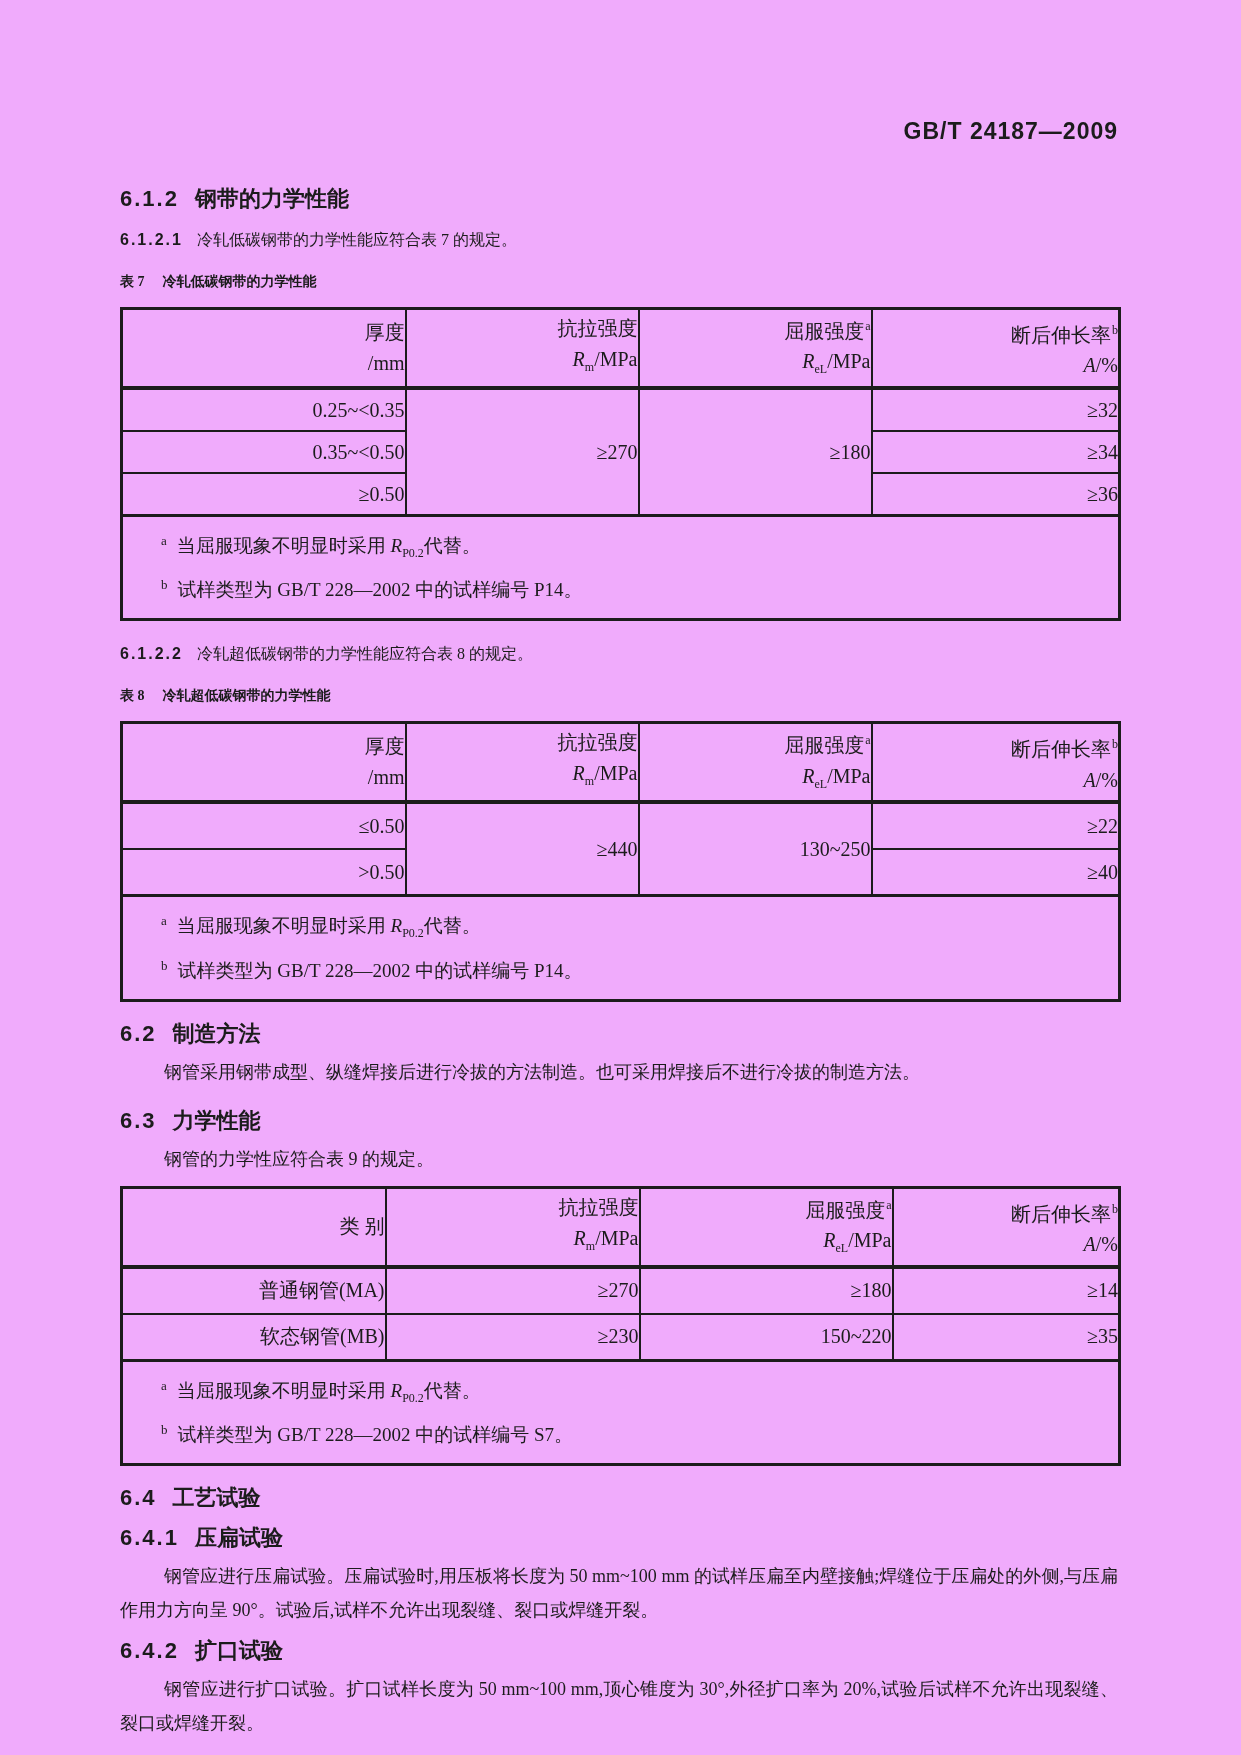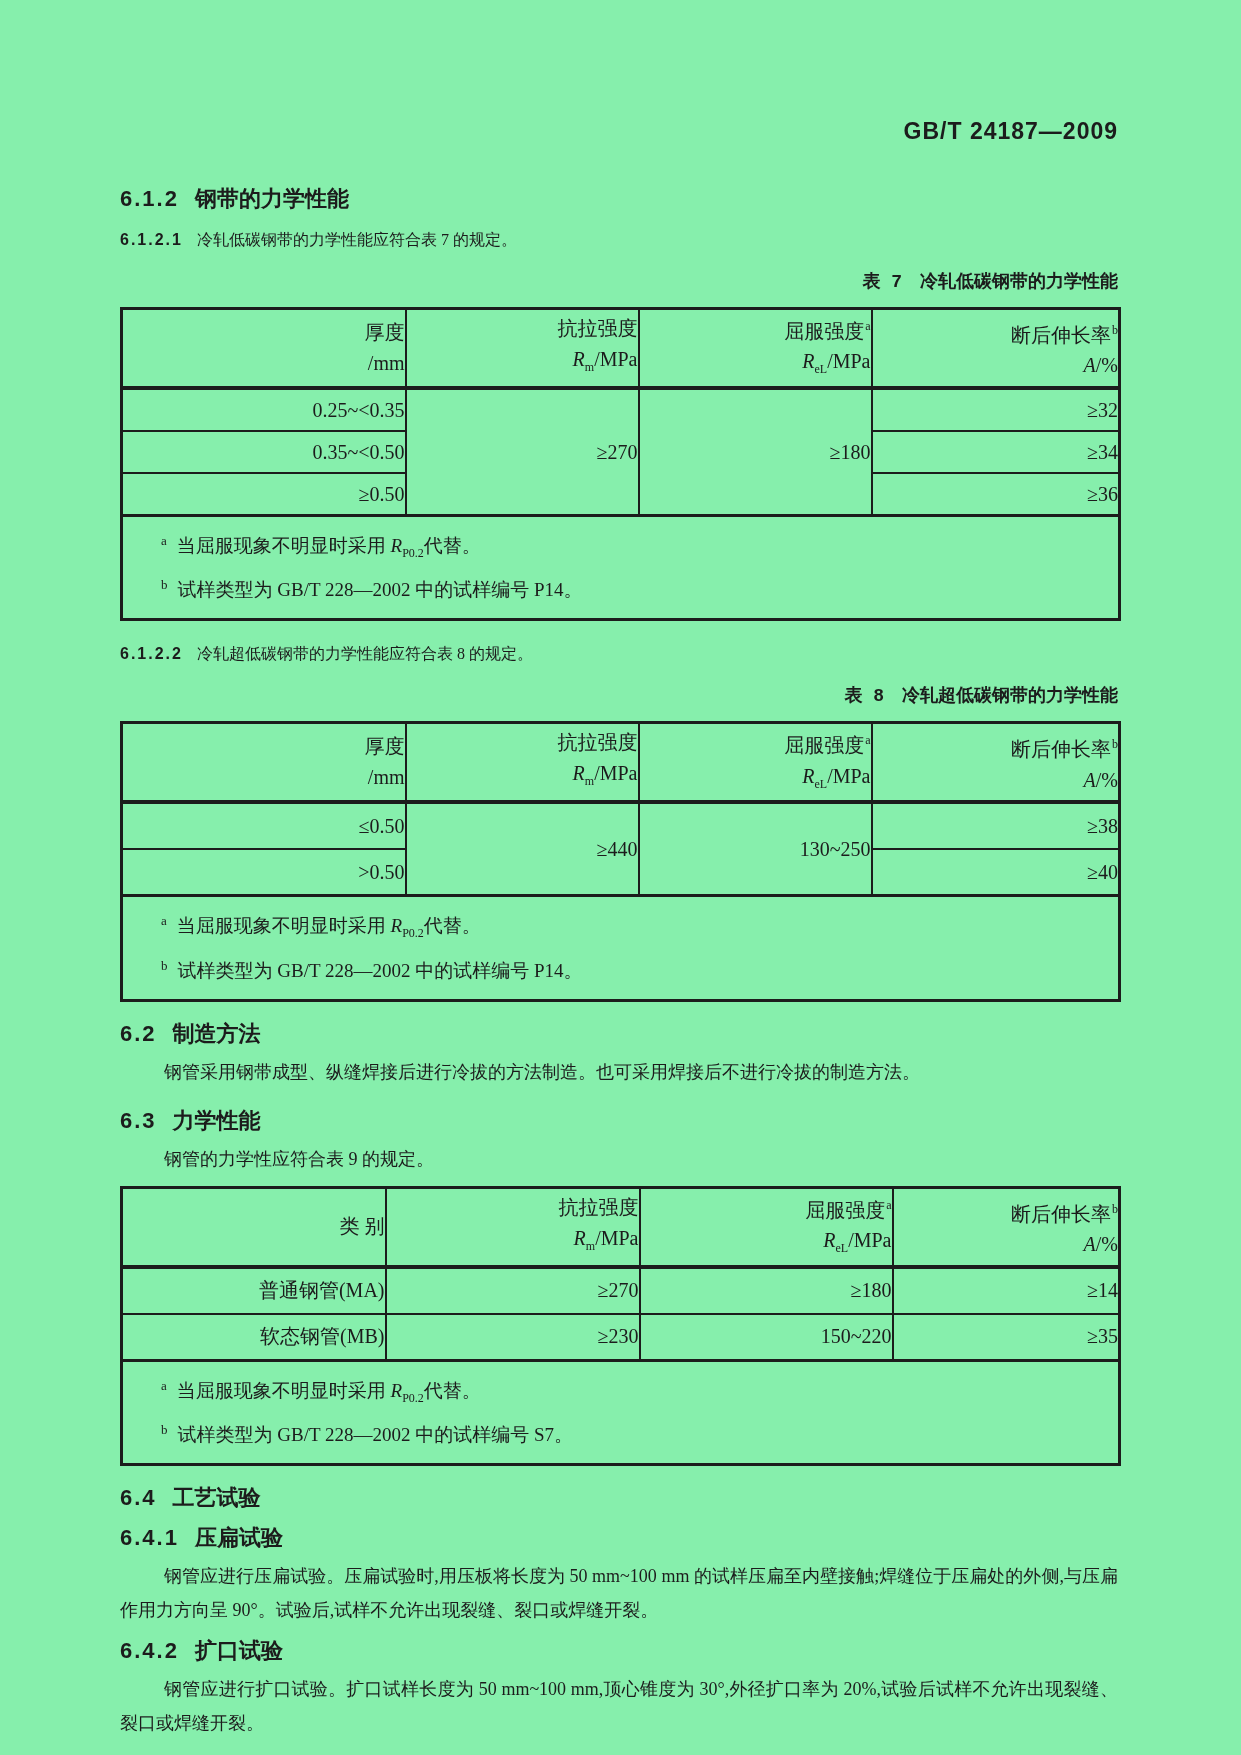--- a/index.html
+++ b/index.html
@@ -1,18 +1,18 @@
 <!DOCTYPE html>
 <html><head>
 <meta charset="utf-8">
 <style>
   html,body { margin:0; padding:0; background:#e8e8e8; }
   .page {
     position:relative; width:1241px; height:1755px;
-    margin:0 auto; background:#86efac; color:#1c1c1c;
+    margin:0 auto; background:#f0abfc; color:#1c1c1c;
     font-family:"Liberation Serif", serif; overflow:hidden;
   }
   .content { position:absolute; left:120px; top:0; width:998px; }
 
   .doc-header {
     padding-top:118px; text-align:right;
     font-family:"Liberation Sans", sans-serif; font-weight:bold;
     font-size:23px; letter-spacing:1px;
   }
 
@@ -27,22 +27,22 @@
     font-family:"Liberation Sans", sans-serif; font-weight:bold;
     letter-spacing:2px; margin-right:14px;
   }
 
   .para {
     font-size:18px; line-height:34px; margin:0;
     text-align:justify; text-indent:44px;
   }
 
   .caption {
-    text-align:right; font-family:Liberation Mono, monospace;
-    font-weight:bold; font-size:18px; line-height:30px;
+    text-align:left; font-family:Liberation Serif, serif;
+    font-weight:bold; font-size:14px; line-height:30px;
   }
   .caption .cap-title { margin-left:18px; }
 
   table.tbl {
     width:998px; border-collapse:collapse; table-layout:fixed;
     font-size:20px; border:3px solid #1c1c1c;
   }
   .tbl th, .tbl td {
     border:2px solid #1c1c1c; text-align:right;
     font-weight:normal; padding:0; vertical-align:middle;
@@ -179,21 +179,21 @@
             <div class="hl"><span>断后伸长率</span><sup class="fnmark">b</sup></div>
             <div class="hl sym"><span class="ital">A</span><span>/%</span></div>
           </th>
         </tr>
       </thead>
       <tbody>
         <tr>
           <td class="data">≤0.50</td>
           <td class="data" rowspan="2">≥440</td>
           <td class="data" rowspan="2">130~250</td>
-          <td class="data">≥38</td>
+          <td class="data">≥22</td>
         </tr>
         <tr>
           <td class="data">&gt;0.50</td>
           <td class="data">≥40</td>
         </tr>
         <tr class="fnrow">
           <td colspan="4">
             <div class="fn">
               <sup class="mark">a</sup><span>当屈服现象不明显时采用 </span><span class="ital">R</span><sub>P0.2</sub><span>代替。</span>
             </div>

